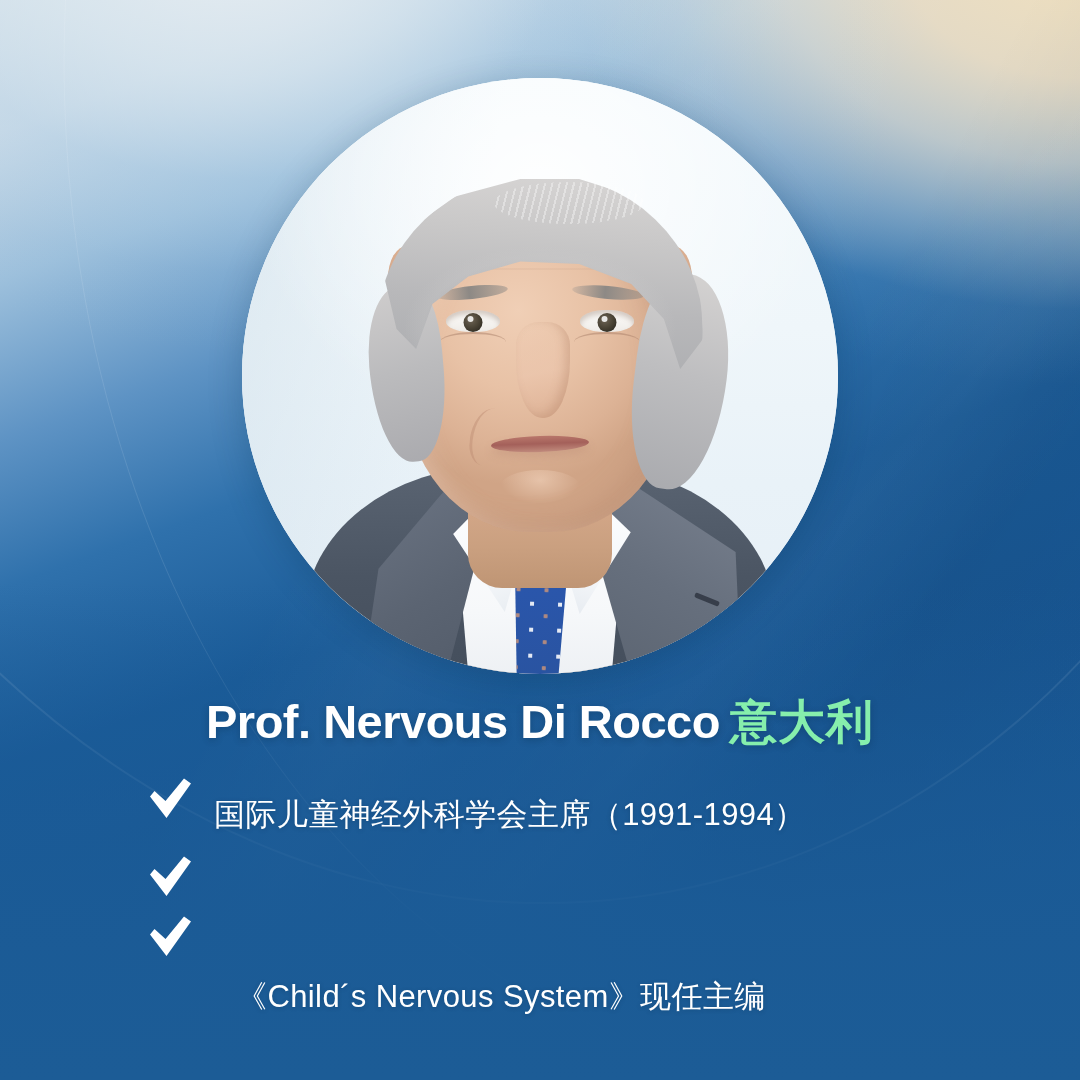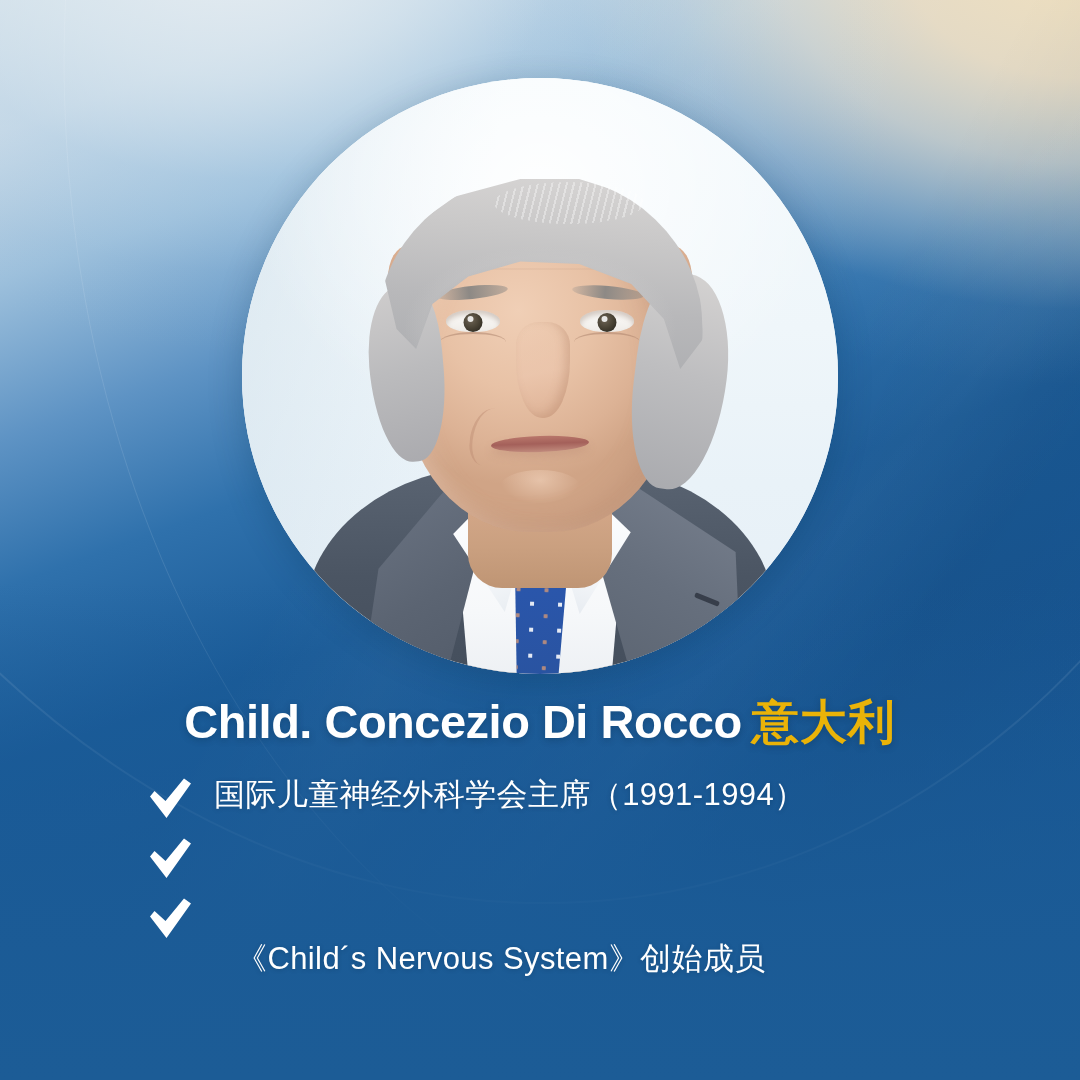--- a/index.html
+++ b/index.html
@@ -395,21 +395,21 @@
     margin: 0 0 10px 0;
     text-align: center;
     font-size: 47px;
     font-weight: 700;
     letter-spacing: -0.5px;
     color: #ffffff;
     text-shadow: 0 2px 7px rgba(8,38,64,0.30);
     line-height: 1.18;
   }
   .title .country {
-    color: #eab308;
+    color: #86efac;
     letter-spacing: 1px;
     margin-left: 10px;
   }
 
   .bullets {
     margin: 24px 0 0 0;
     padding: 0;
     list-style: none;
   }
   .bullet {
@@ -427,20 +427,21 @@
   }
   .check-icon svg { display: block; width: 100%; height: 100%; }
   .bullet-text {
     color: #ffffff;
     font-size: 31px;
     line-height: 1.42;
     font-weight: 400;
     letter-spacing: 0.4px;
     text-shadow: 0 1px 4px rgba(8,38,64,0.26);
     white-space: pre-line;
+    margin-top: 20px;
   }
   .bullet-2line .bullet-text { text-indent: 0; }
   .bullet-line2 {
     display: block;
     padding-left: 22px;
   }
 </style>
 </head>
 <body>
 
@@ -495,21 +496,21 @@
       <div class="hair-side-l"></div>
       <div class="hair-side-r"></div>
       <div class="hair"></div>
       <div class="hair-wisp"></div>
     </div>
   </div>
 
   <div id="info">
 
     <h1 class="title">
-      <span>Child. Concezio Di Rocco</span><span class="country">意大利</span>
+      <span>Prof. Nervous Di Rocco</span><span class="country">意大利</span>
     </h1>
 
     <ul class="bullets">
 
       <li class="bullet">
         <span class="check-icon">
           <svg viewBox="0 0 44 42" xmlns="http://www.w3.org/2000/svg" aria-hidden="true">
             <path d="M2 19.5 L6.5 14 L17.5 24 L36 1.5 L43 6.5 L18.5 41 Z" fill="#ffffff"></path>
           </svg>
         </span>
@@ -524,19 +525,19 @@
         </span>
       </li>
 
       <li class="bullet bullet-2line">
         <span class="check-icon">
           <svg viewBox="0 0 44 42" xmlns="http://www.w3.org/2000/svg" aria-hidden="true">
             <path d="M2 19.5 L6.5 14 L17.5 24 L36 1.5 L43 6.5 L18.5 41 Z" fill="#ffffff"></path>
           </svg>
         </span>
         <span class="bullet-text">
-          <span class="bullet-line2">《Child´s Nervous System》创始成员</span>
+          <span class="bullet-line2">《Child´s Nervous System》现任主编</span>
         </span>
       </li>
 
     </ul>
   </div>
 </div>
 
 </body></html>

